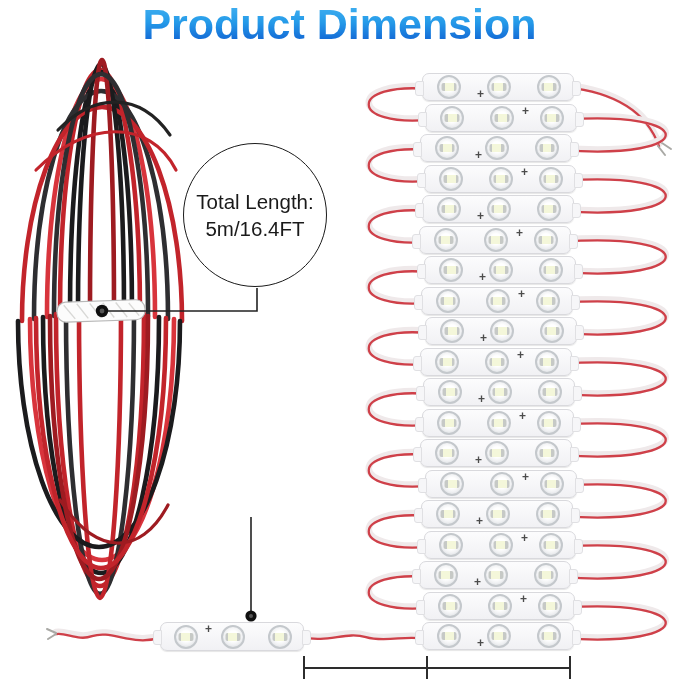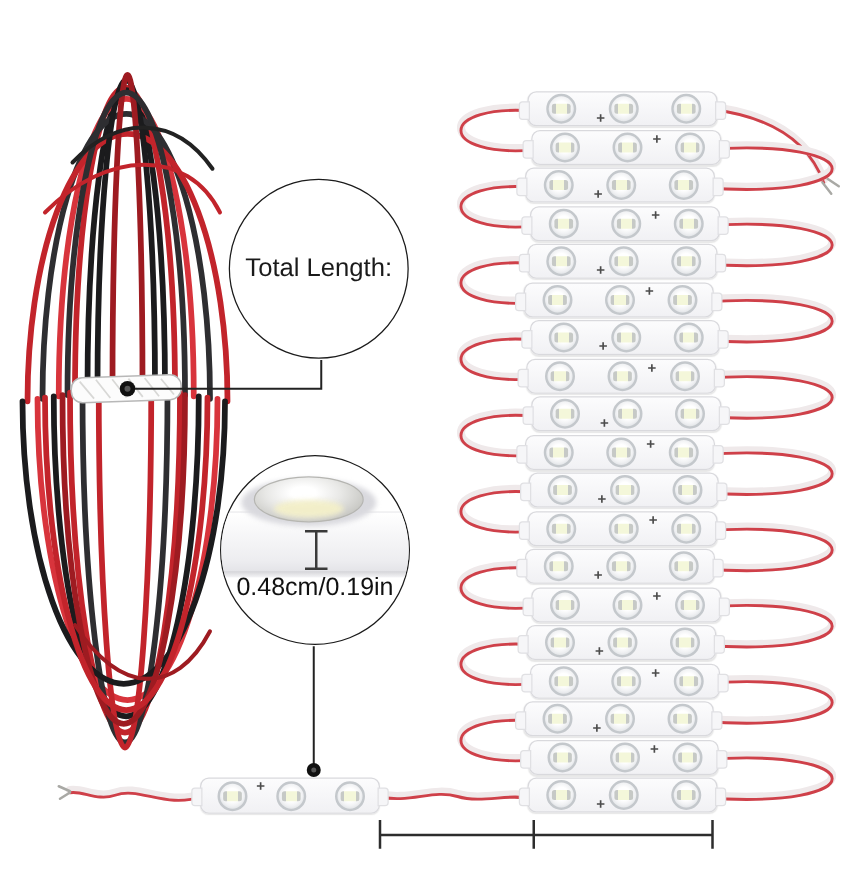--- a/index.html
+++ b/index.html
@@ -61,20 +61,21 @@
   .dim-h{position:absolute;left:304px;top:667px;width:266px;height:2px;background:#2d2d2d;}
   .tick{position:absolute;top:656px;width:2px;height:23px;background:#2d2d2d;}
   .dim-label{position:absolute;top:676px;transform:translateX(-50%);
         font-size:20.5px;color:#232323;white-space:nowrap;}
 </style>
 </head>
 <body>
 
 <div class="canvas">
 
+  <div class="title">Product Dimension</div>
 
   <svg class="art" width="679" height="699" viewBox="0 0 679 699">
 
     <g stroke-width="4.6">
       <path class="cw" stroke="#c2242b" d="M 60 314 A 40 244 0 0 1 140 314"></path>
       <path class="cw" stroke="#1b1b1d" d="M 70 312 A 31 240 0 0 1 132 312"></path>
       <path class="cw" stroke="#d8343c" d="M 47 317 A 54 238 0 0 1 155 317"></path>
       <path class="cw" stroke="#2e2e31" d="M 34 319 A 67 228 0 0 1 168 319"></path>
       <path class="cw" stroke="#c2242b" d="M 22 321 A 80 214 0 0 1 182 321"></path>
       <path class="cw" stroke="#1b1b1d" d="M 78 311 A 23 247 0 0 1 124 311"></path>
@@ -408,32 +409,22 @@
         </div>
         <div class="led" style="left: 107px;">
           <div class="chip"></div>
         </div>
         <span class="plus" style="left: 44px; top: 1px;">+</span>
       </div>
     </div>
 
   <div class="callout c1">
     <div>Total Length:</div>
+    <div>5m/16.4FT</div>
   </div>
 
-  <div class="callout c2">
-    <div class="m-face"></div>
-    <div class="m-edge"></div>
-    <div class="dome-recess"></div>
-    <div class="dome"></div>
-    <div class="dome-glow"></div>
-    <div class="ibeam-v"></div>
-    <div class="ibeam-s" style="top:59px"></div>
-    <div class="ibeam-s" style="top:89px"></div>
-    <div class="thick-text">0.48cm/0.19in</div>
-  </div>
 
   <div class="dim-h"></div>
   <div class="tick" style="left:303px"></div>
   <div class="tick" style="left:426px"></div>
   <div class="tick" style="left:569px"></div>
 
 </div>
 
 </body></html>

